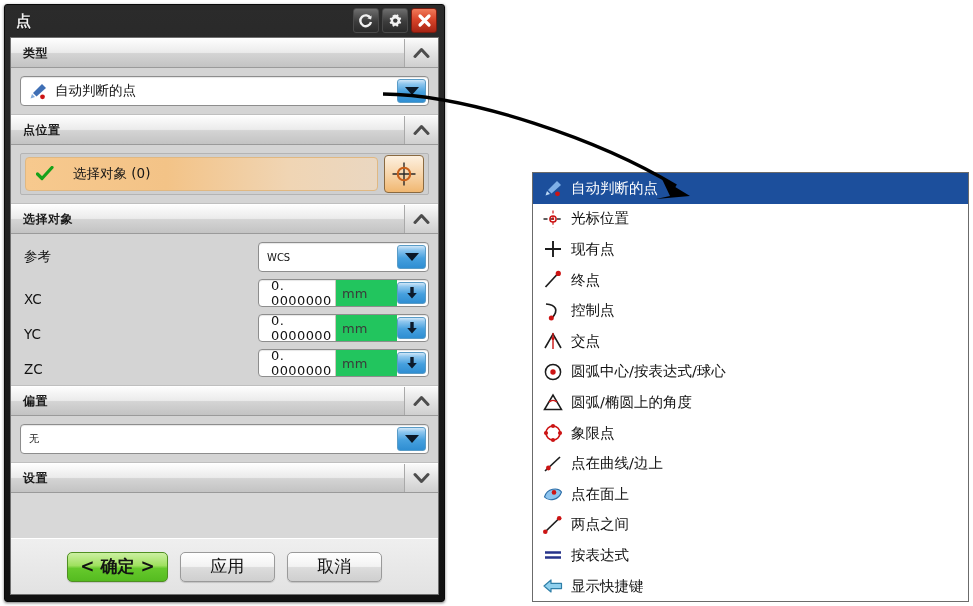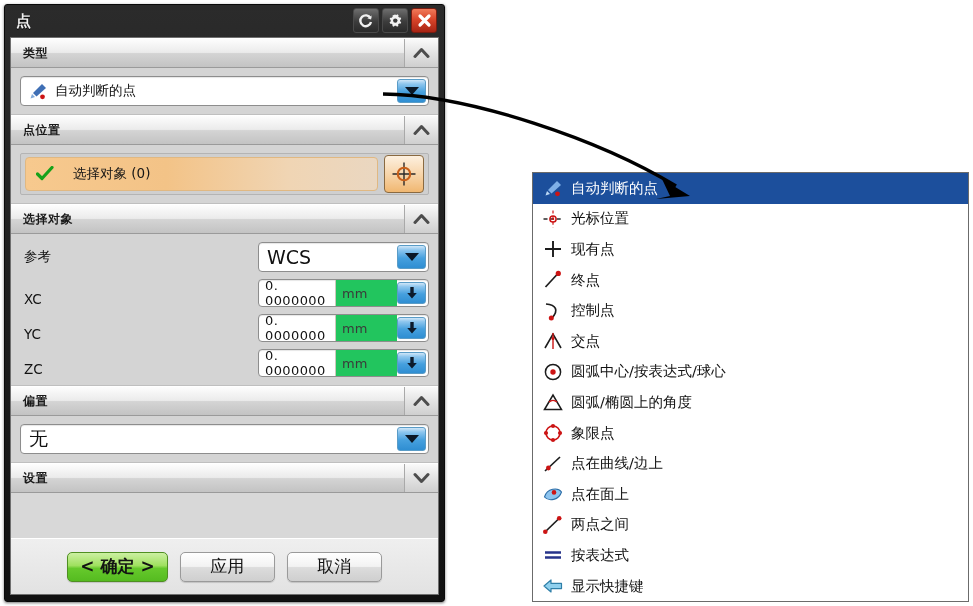--- a/index.html
+++ b/index.html
@@ -133,20 +133,21 @@
   .coord-grid { display:flex; flex-direction:column; gap:7px; }
   .crow { display:flex; align-items:flex-end; height:28px; }
   .clabel { width:238px; font-size:13.5px; color:#111; padding-left:4px; }
   .cfield {
     flex:1; height:28px; position:relative;
     background:#ffffff;
     border:1px solid #8d8d8d;
     border-radius:4px; display:flex; align-items:center;
     box-shadow: inset 0 1px 1px rgba(0,0,0,.10);
     overflow:hidden;
+    padding-left:6px;
   }
   .cval { font-size:13px; color:#111; padding-left:6px; flex:1; font-family:"DejaVu Sans",sans-serif; letter-spacing:.4px;}
   .cunit {
     width:62px; height:100%; background:#22c55e; color:#3a3a3a;
     font-size:13px; display:flex; align-items:center; padding-left:6px;
     border-left:1px solid #cdc8bd;
   }
   .spin {
     width:29px; height:calc(100% - 4px); margin:2px 2px 2px 0;
     border-radius:3px; border:1px solid #5a9cc7;
@@ -156,21 +157,21 @@
   .arrow-dn { width:14px;height:14px; }
 
   
   .orow { display:flex; align-items:center; height:30px; }
   .olabel { width:238px; font-size:13.5px; color:#111; padding-left:4px; }
   .ocombo { flex:1; height:30px; position:relative;
     background:#fff; border:1px solid #8d8d8d; border-radius:4px;
     display:flex; align-items:center; padding-left:8px;
     box-shadow: inset 0 1px 1px rgba(0,0,0,.10);
   }
-  .ocombo .ctext { font-size:19px; color:#111; margin-left:0; }
+  .ocombo .ctext { font-size:10px; color:#111; margin-left:0; }
 
   
   .btnbar {
     margin-top:auto;
     height: 56px;
     background: linear-gradient(180deg,#efefef 0%, #e2e2e2 100%);
     border-top:1px solid #fff;
     display:flex; align-items:center; justify-content:center; gap:12px;
   }
   .btn {

